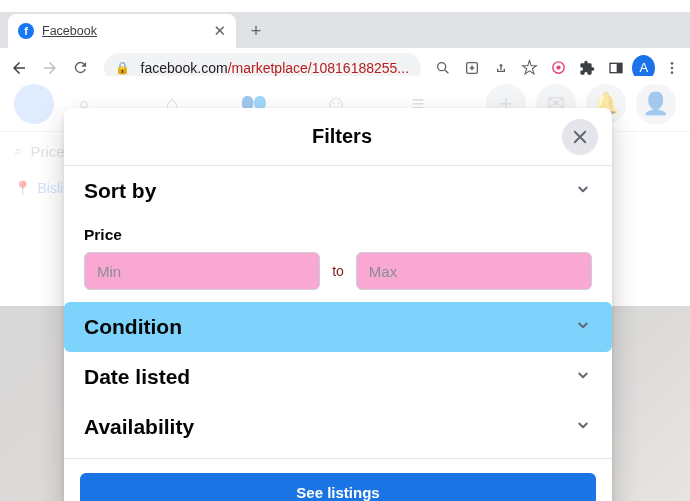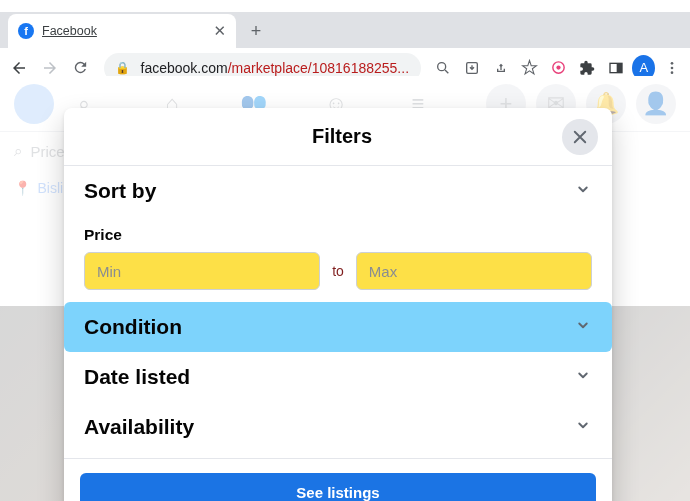--- a/index.html
+++ b/index.html
@@ -47,21 +47,21 @@
 .mhead { position: relative; height: 58px; display: flex; align-items: center; justify-content: center; border-bottom: 1px solid #e4e6eb; }
 .mtitle { font-size: 20px; font-weight: 700; color: #050505; margin-left: 8px; }
 .mclose { position: absolute; right: 14px; top: 11px; width: 36px; height: 36px; border-radius: 50%; background: #e4e6eb; display: flex; align-items: center; justify-content: center; color: #606770; font-size: 19px; }
 .mbody { padding: 0 16px; }
 .section { display: flex; align-items: center; justify-content: space-between; padding: 13px 4px; font-size: 21px; color: #050505; }
 .section.hover { background: #7dd3fc; margin: 0 -16px; padding: 13px 20px; border-radius: 6px; }
 .section .label { font-weight: 600; }
 .chev { color: #606770; }
 .pricehdr { padding: 10px 4px 6px; font-size: 15.5px; font-weight: 600; color: #050505; }
 .pricerow { display: flex; align-items: center; gap: 12px; padding: 2px 4px 12px; }
-.pin { flex: 1; height: 38px; background: #fde047; border: 1px solid #ccd0d5; border-radius: 6px; padding: 0 12px; font-size: 15px; color: #050505; }
+.pin { flex: 1; height: 38px; background: #f9a8d4; border: 1px solid #ccd0d5; border-radius: 6px; padding: 0 12px; font-size: 15px; color: #050505; }
 .pin::placeholder { color: #8a8d91; }
 .to { font-size: 14px; color: #7f1d1d; }
 .mfoot { padding: 14px 16px 0; border-top: 1px solid #e4e6eb; margin-top: 6px; }
 .seebtn { width: 100%; height: 38px; background: #1b74e4; color: #fff; border: none; border-radius: 6px; font-size: 15px; font-weight: 600; cursor: pointer; }
 </style>
 </head>
 <body>
 
 <div class="winctrls">
   <div class="winbtn">

